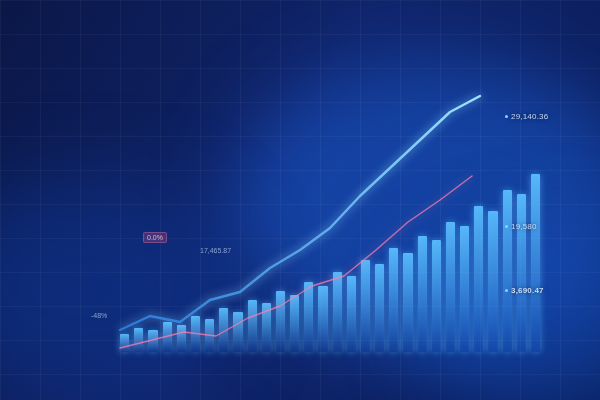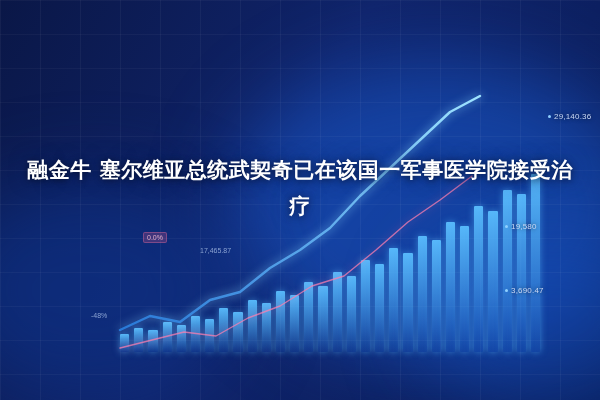--- a/index.html
+++ b/index.html
@@ -178,22 +178,21 @@
     <defs>
       <linearGradient id="lineGlow" x1="0" y1="1" x2="1" y2="0">
         <stop offset="0%" stop-color="#2a7fe0" stop-opacity="0.9"></stop>
         <stop offset="100%" stop-color="#9fe4ff" stop-opacity="1"></stop>
       </linearGradient>
     </defs>
     <polyline id="line-0" fill="none" stroke="url(#lineGlow)" stroke-width="2.4" stroke-linecap="round" stroke-linejoin="round" style="filter: drop-shadow(0 0 5px rgba(140,215,255,0.85));" points="120,330 150,316 180,322 210,300 240,292 270,268 300,250 330,228 360,196 390,168 420,140 450,112 480,96"></polyline>
     <polyline id="line-1" fill="none" stroke="#ff7fb0" stroke-width="1.4" stroke-linecap="round" stroke-linejoin="round" opacity="0.75" style="filter: drop-shadow(0 0 4px rgba(255,127,176,0.6));" points="120,348 152,340 184,332 216,336 248,318 280,306 312,286 344,276 376,250 408,222 440,200 472,176"></polyline>
   </svg>
 
-  <div class="axis-label" style="left:505px; top:112px;margin-left:43px;"><span class="dot"></span><span>29,140.36</span></div>
+  <div class="axis-label" style="left:505px; top:112px;"><span class="dot"></span><span>29,140.36</span></div>
   <div class="axis-label" style="left:505px; top:222px;"><span class="dot"></span><span>19,580</span></div>
-  <div class="axis-label" style="left:505px; top:286px;"><span class="dot"></span><span>3,690.47</span></div>
+  <div class="axis-label" style="left:505px; top:286px;font-weight:bold;"><span class="dot"></span><span>3,690.47</span></div>
 
   <div class="tag pink" style="left:143px; top:232px;">0.0%</div>
   <div class="tag plain" style="left:197px; top:246px;">17,465.87</div>
   <div class="tag plain" style="left:88px; top:311px;">-48%</div>
 
-  <div class="headline">融金牛 塞尔维亚总统武契奇已在该国一军事医学院接受治疗</div>
 </div>
 
 </body></html>

